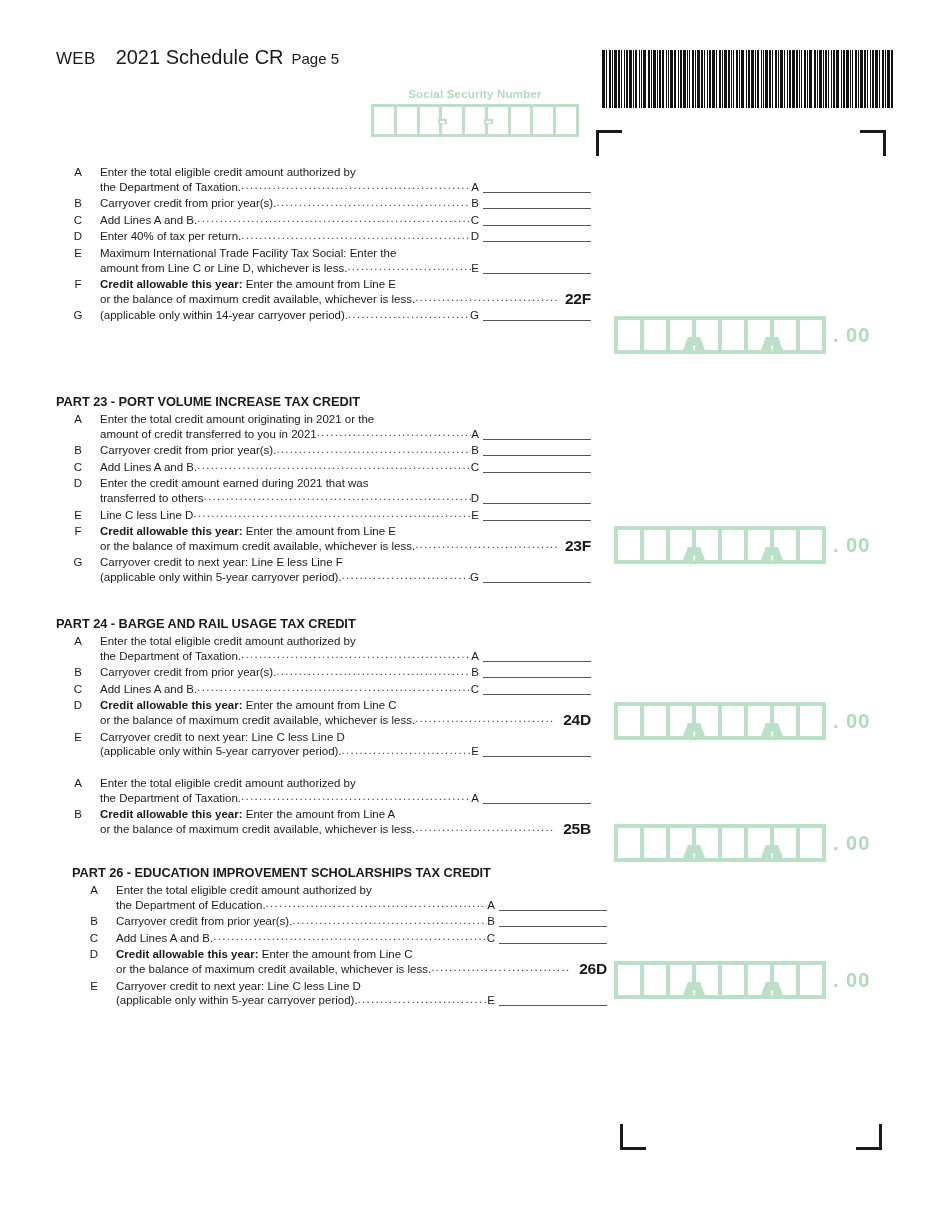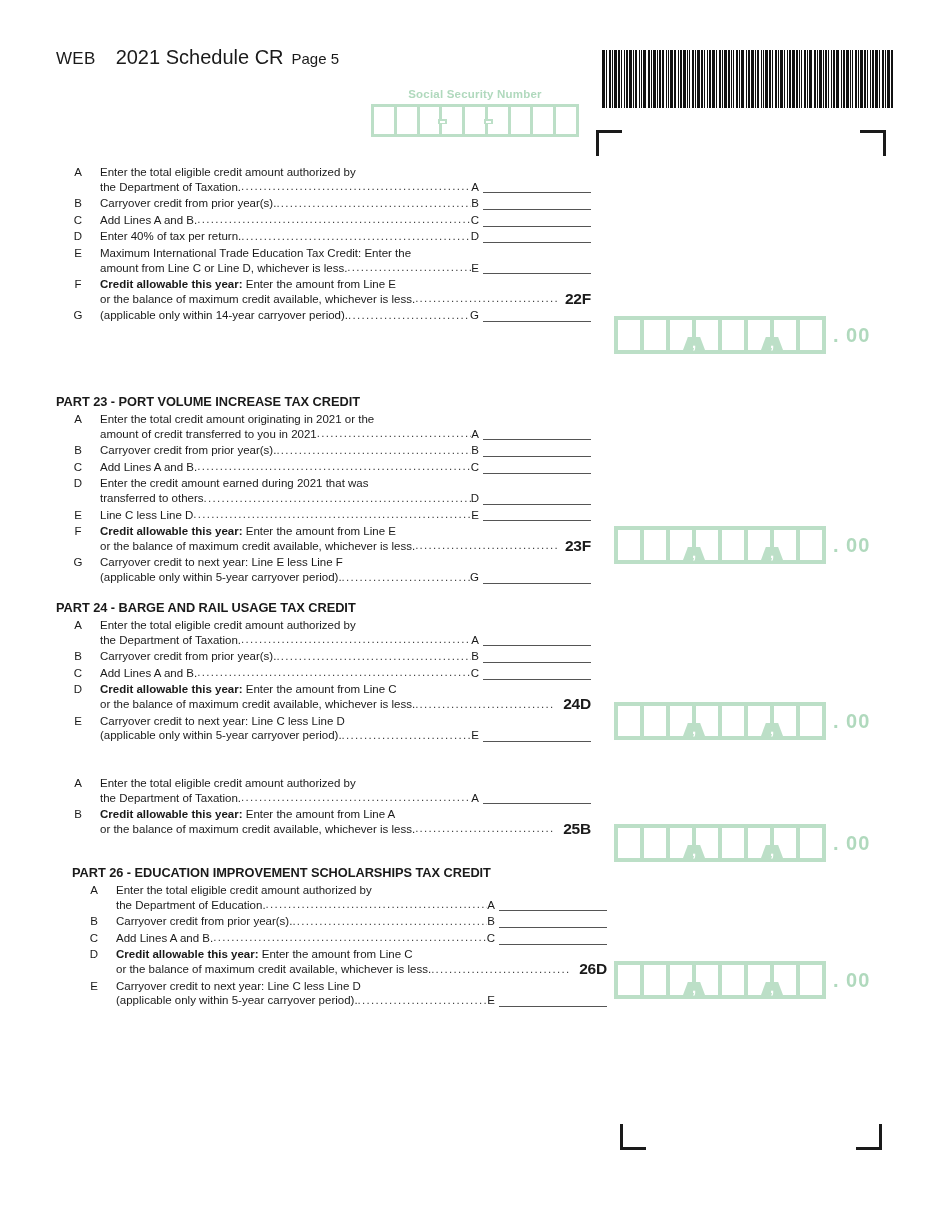--- a/index.html
+++ b/index.html
@@ -193,21 +193,21 @@
   }
   .line-text {
     font-size: 11.5px;
     line-height: 14.6px;
   }
   .line-text b { font-weight: bold; }
 
   
   .leader-row {
     display: flex;
-    align-items: center;
+    align-items: flex-start;
     font-size: 11.5px;
     line-height: 14.6px;
     white-space: nowrap;
   }
   .leader-txt { flex: 0 0 auto; }
   .leader-dots {
     flex: 1 1 auto;
     overflow: hidden;
     position: relative;
     height: 12px;
@@ -492,21 +492,21 @@
               <span class="leader-txt">Enter 40% of tax per return.</span>
               <span class="leader-dots"></span>
               <span class="leader-key">D</span>
               <span class="blank-rule"></span>
             </div>
           </div>
         </div>
         <div class="line">
           <div class="line-letter">E</div>
           <div class="line-body">
-            <div class="line-text">Maximum International Trade Education Tax Credit: Enter the</div>
+            <div class="line-text">Maximum International Trade Facility Tax Social: Enter the</div>
             <div class="leader-row">
               <span class="leader-txt">amount from  Line C or Line D, whichever is less.</span>
               <span class="leader-dots"></span>
               <span class="leader-key">E</span>
               <span class="blank-rule"></span>
             </div>
           </div>
         </div>
         <div class="line">
           <div class="line-letter">F</div>
@@ -645,21 +645,21 @@
           <div class="money-cell"></div>
           <div class="money-cell comma">
             <span class="comma-mark"></span>
             <span class="comma-glyph">,</span>
           </div>
           <div class="money-cell"></div>
           <div class="money-cell"></div>
         </div>
         <span class="money-dec">. 00</span>
       </div>
-      <section class="part" style="top: 600px;">
+      <section class="part" style="top: 616px;">
         <div class="part-title">PART 24 - BARGE AND RAIL USAGE TAX CREDIT</div>
         <div class="line">
           <div class="line-letter">A</div>
           <div class="line-body">
             <div class="line-text">Enter the total eligible credit amount authorized by</div>
             <div class="leader-row">
               <span class="leader-txt">the Department of Taxation.</span>
               <span class="leader-dots"></span>
               <span class="leader-key">A</span>
               <span class="blank-rule"></span>

